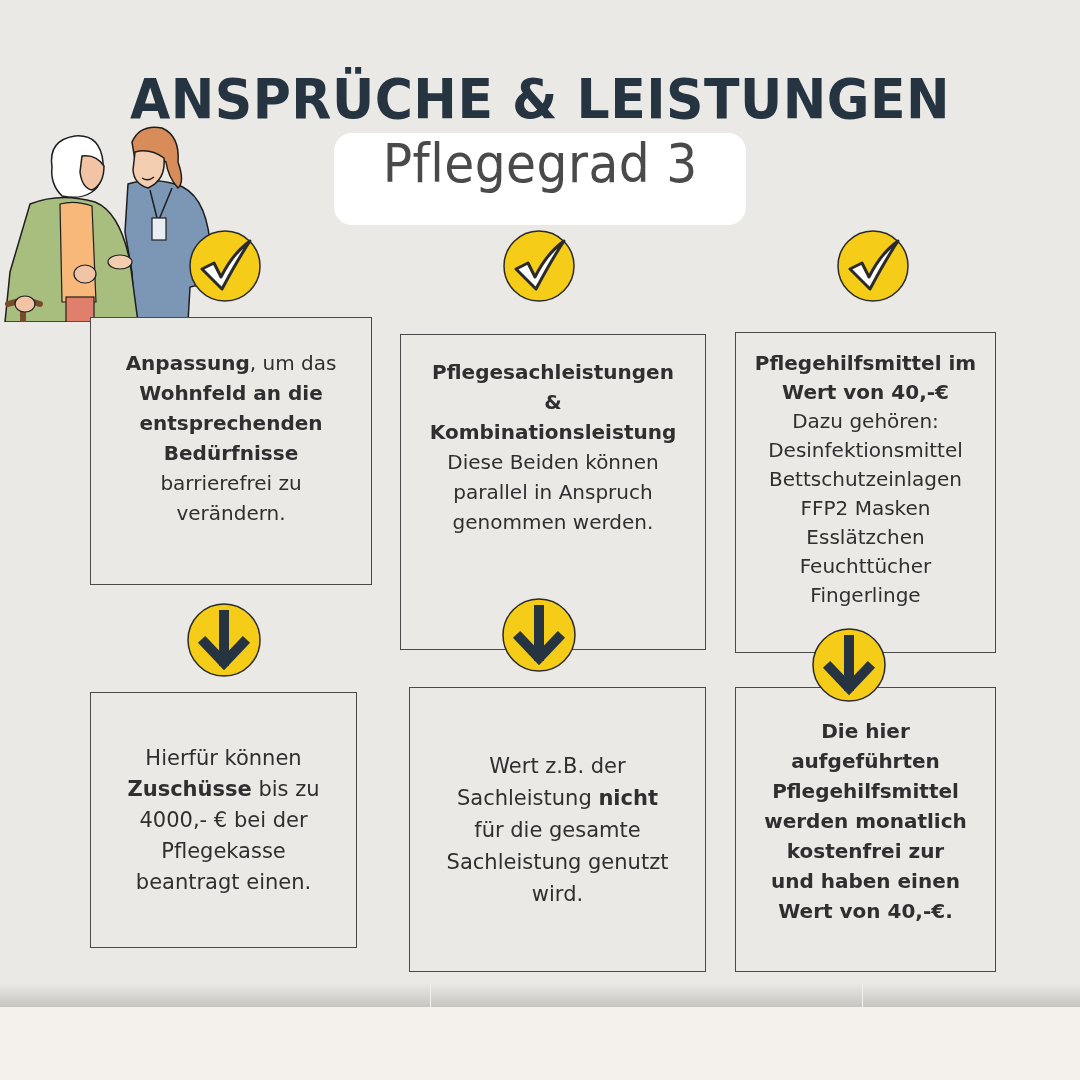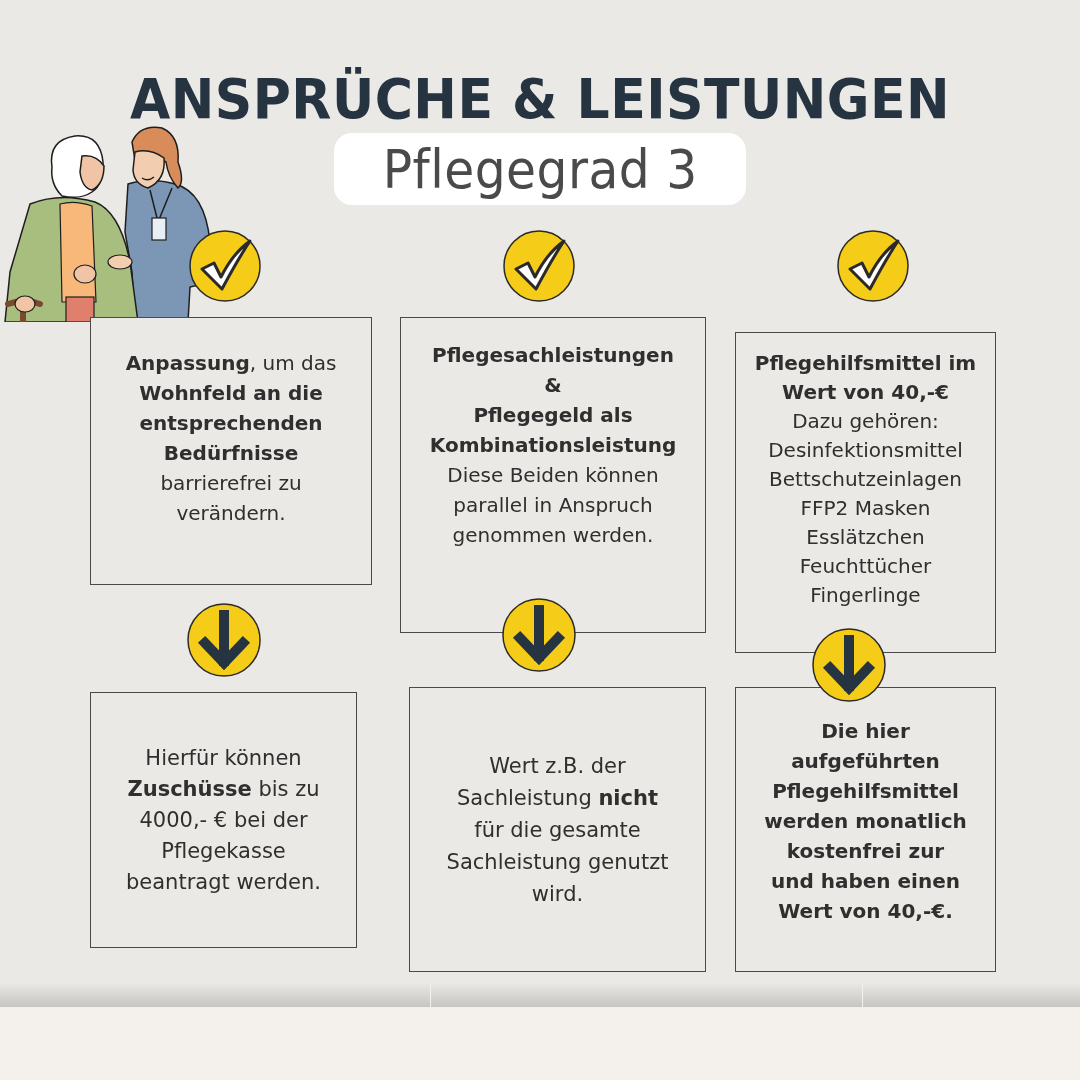--- a/index.html
+++ b/index.html
@@ -20,23 +20,23 @@
     }
     .fade-line { position: absolute; top: 983px; width: 1px; height: 24px; background: #f2f1ee; }
 
     .title {
       position: absolute; left: 0; width: 1080px; top: 66px;
       text-align: center; font-weight: 900; font-size: 56px; letter-spacing: 0.5px;
       color: #253440; font-family: "DejaVu Sans", sans-serif;
       transform: scaleX(0.93); transform-origin: center;
     }
     .subtitle-pill {
-      position: absolute; left: 334px; top: 133px; width: 412px; height: 72px;
+      position: absolute; left: 334px; top: 133px; width: 412px; height: 92px;
       background: #ffffff; border-radius: 18px;
-      display: flex; align-items: center; justify-content: center;
+      display: flex; align-items: flex-start; justify-content: center;
     }
     .subtitle-pill span {
       font-size: 53px; color: #4a4a4a; font-family: "DejaVu Sans", sans-serif;
       letter-spacing: 0.5px; transform: scaleX(0.92);
     }
 
     .illu { position: absolute; left: 0; top: 122px; width: 215px; height: 200px; }
 
     .badge { position: absolute; width: 74px; height: 74px; }
     .box {
@@ -104,24 +104,23 @@
 </svg>
 
 <div class="box top" style="left:90px;top:317px;width:282px;height:268px;padding-top:30px">
     <span class="line"><span class="b">Anpassung</span><span>, um das</span></span>
     <span class="line"><span class="b">Wohnfeld an die</span></span>
     <span class="line"><span class="b">entsprechenden</span></span>
     <span class="line"><span class="b">Bedürfnisse</span></span>
     <span class="line"><span>barrierefrei zu</span></span>
     <span class="line"><span>verändern.</span></span>
   </div>
-<div class="box top" style="left:400px;top:317px;width:306px;height:316px;padding-top:22px">
+<div class="box top" style="left:400px;top:334px;width:306px;height:316px;padding-top:22px">
     <span class="line"><span class="b">Pflegesachleistungen</span></span>
     <span class="line"><span class="b">&amp;</span></span>
-    <span class="line"><span class="b">Pflegegeld als</span></span>
     <span class="line"><span class="b">Kombinationsleistung</span></span>
     <span class="line"><span>Diese Beiden können</span></span>
     <span class="line"><span>parallel in Anspruch</span></span>
     <span class="line"><span>genommen werden.</span></span>
   </div>
 <div class="box top" style="left:735px;top:332px;width:261px;height:321px;padding-top:16px;line-height:29px">
     <span class="line"><span class="b">Pflegehilfsmittel im</span></span>
     <span class="line"><span class="b">Wert von 40,-€</span></span>
     <span class="line"><span>Dazu gehören:</span></span>
     <span class="line"><span>Desinfektionsmittel</span></span>
@@ -139,21 +138,21 @@
 <svg class="badge" style="left:502px;top:598px" viewBox="0 0 74 74">
   <circle cx="37" cy="37" r="36" fill="#f5cc17" stroke="#2a2a2a" stroke-width="1.5"></circle>
   <path d="M37 12 L37 58 M18 40 L37 60 L56 40" stroke="#253440" stroke-width="10" fill="none" stroke-linecap="square" stroke-linejoin="miter"></path>
 </svg>
 
 <div class="box" style="left:90px;top:692px;width:267px;height:256px;font-size:21px;line-height:31px">
     <span class="line"><span>Hierfür können</span></span>
     <span class="line"><span class="b">Zuschüsse</span><span> bis zu</span></span>
     <span class="line"><span>4000,- € bei der</span></span>
     <span class="line"><span>Pflegekasse</span></span>
-    <span class="line"><span>beantragt werden.</span></span>
+    <span class="line"><span>beantragt einen.</span></span>
   </div>
 <div class="box" style="left:409px;top:687px;width:297px;height:285px;font-size:21px;line-height:32px">
     <span class="line"><span>Wert z.B. der</span></span>
     <span class="line"><span>Sachleistung </span><span class="b">nicht</span></span>
     <span class="line"><span>für die gesamte</span></span>
     <span class="line"><span>Sachleistung genutzt</span></span>
     <span class="line"><span>wird.</span></span>
   </div>
 <div class="box" style="left:735px;top:687px;width:261px;height:285px;line-height:30px;padding-top:28px;justify-content:flex-start">
     <span class="line"><span class="b">Die hier</span></span>

